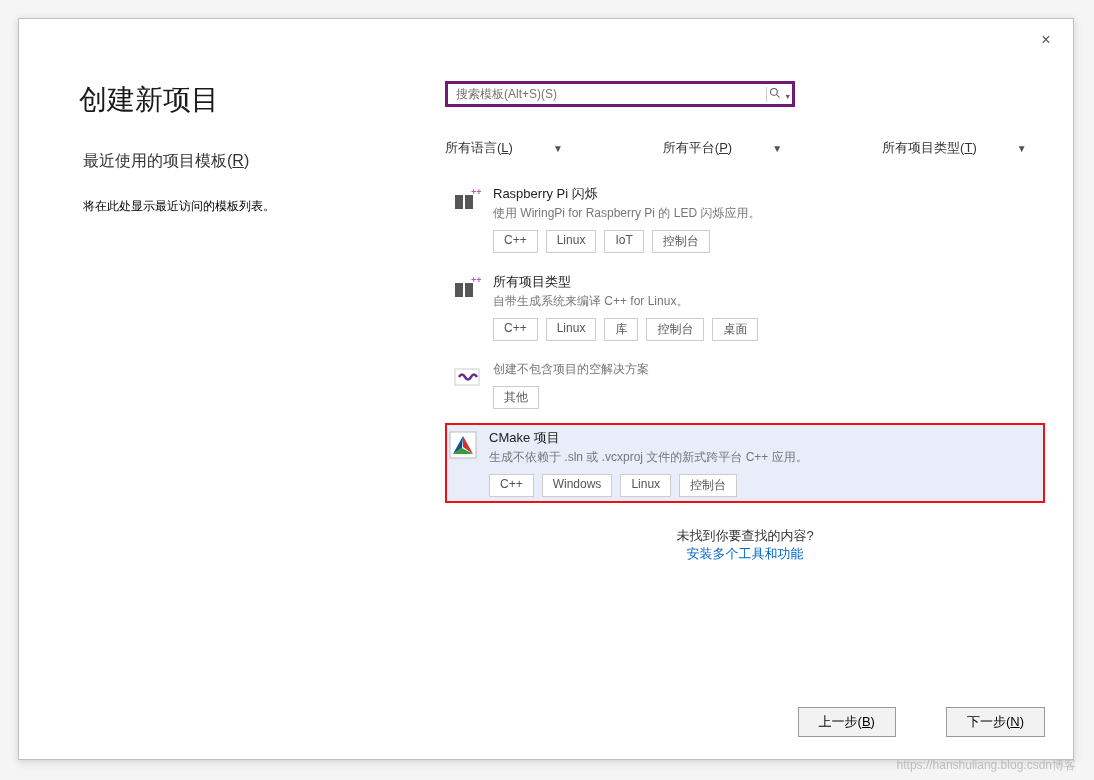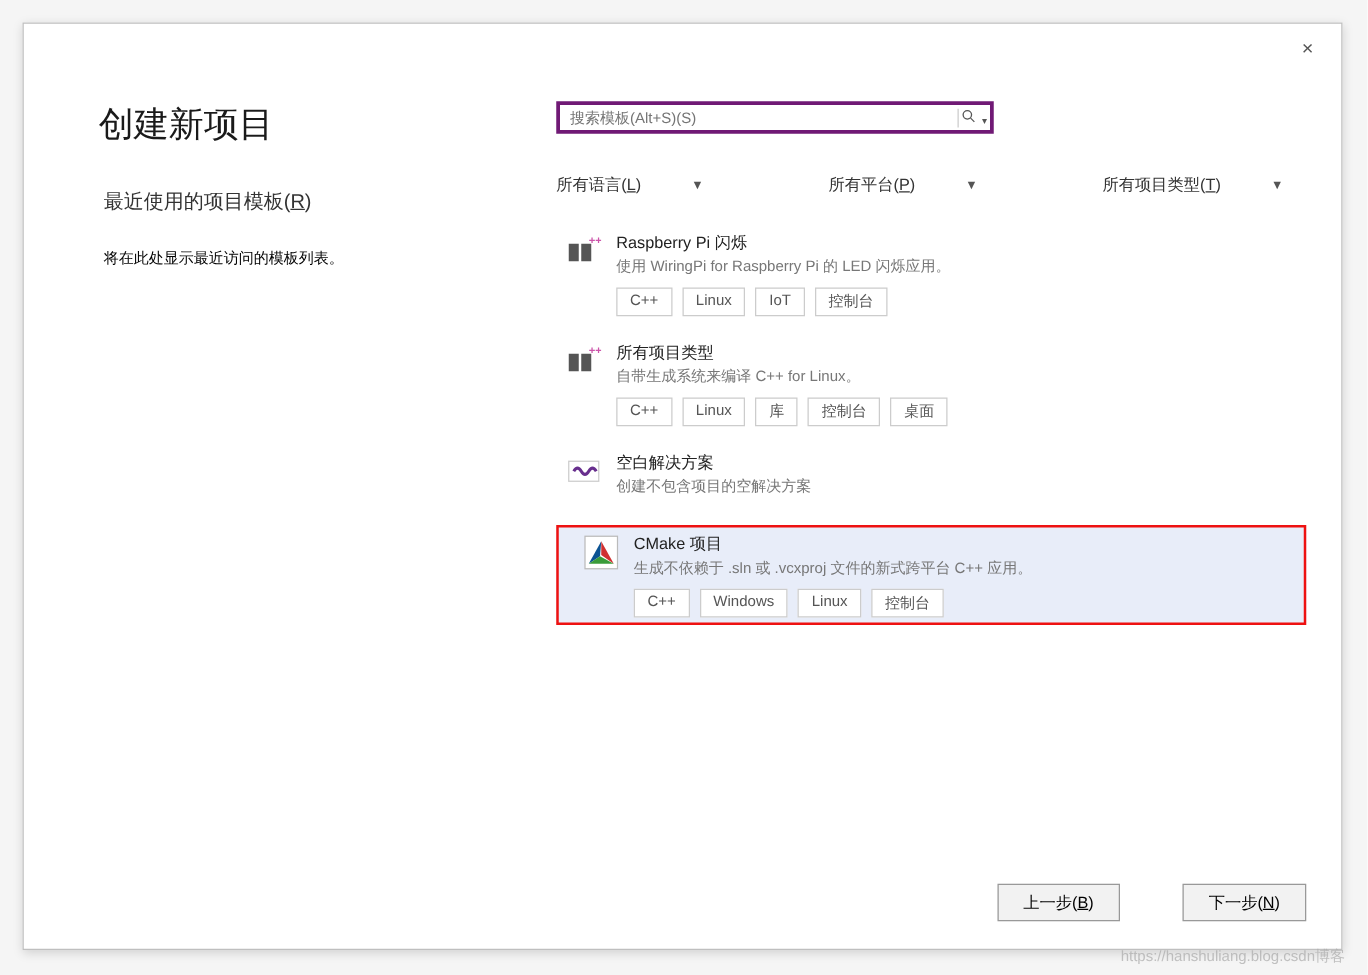--- a/index.html
+++ b/index.html
@@ -113,21 +113,21 @@
       gap: 8px;
     }
     .template {
       display: flex;
       gap: 12px;
       padding: 6px 8px;
     }
     .template.selected {
       background: #e8edf9;
       border: 2.5px solid #e11;
-      padding: 4px 20px;
+      padding: 4px 2px;
     }
     .tpl-icon {
       width: 28px;
       height: 28px;
       flex-shrink: 0;
       margin-top: 2px;
       display: flex;
       align-items: center;
       justify-content: center;
     }
@@ -273,22 +273,24 @@
             </div>
           </div>
           <div class="template">
             <div class="tpl-icon">
               <svg width="28" height="28" viewBox="0 0 28 28">
                 <rect x="2" y="6" width="24" height="16" fill="#fff" stroke="#ccc"></rect>
                 <path d="M6 14 Q9 9 12 14 Q15 19 18 14 Q21 9 24 14" stroke="#682f8e" stroke-width="2.5" fill="none"></path>
               </svg>
             </div>
             <div class="tpl-body">
-              <div class="tpl-title">空白解决方案</div>
               <div class="tpl-desc">创建不包含项目的空解决方案</div>
+              <div class="tags">
+                <span class="tag">其他</span>
+              </div>
             </div>
           </div>
           <div class="template selected">
             <div class="tpl-icon">
               <svg width="28" height="28" viewBox="0 0 28 28">
                 <rect x="1" y="1" width="26" height="26" fill="#fff" stroke="#bbb"></rect>
                 <polygon points="14,5 24,23 4,23" fill="none"></polygon>
                 <polygon points="14,5 4,23 13,17" fill="#0b5393"></polygon>
                 <polygon points="14,5 24,23 14,16" fill="#d03030"></polygon>
                 <polygon points="4,23 24,23 13,17" fill="#3a9b3a"></polygon>
@@ -300,20 +302,24 @@
               <div class="tags">
                 <span class="tag">C++</span>
                 <span class="tag">Windows</span>
                 <span class="tag">Linux</span>
                 <span class="tag">控制台</span>
               </div>
             </div>
           </div>
         </div>
 
+      <div class="notfound">
+        <div class="q">未找到你要查找的内容?</div>
+        <div class="link">安装多个工具和功能</div>
+      </div>
     </div>
   </div>
 
   <div class="buttons">
     <button class="btn">
       <span>上一步(</span><span class="underline">B</span><span>)</span>
     </button>
     <button class="btn">
       <span>下一步(</span><span class="underline">N</span><span>)</span>
     </button>

